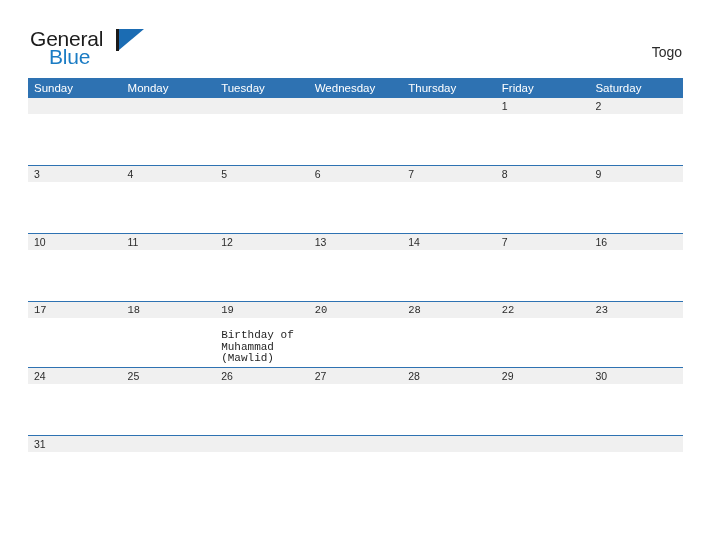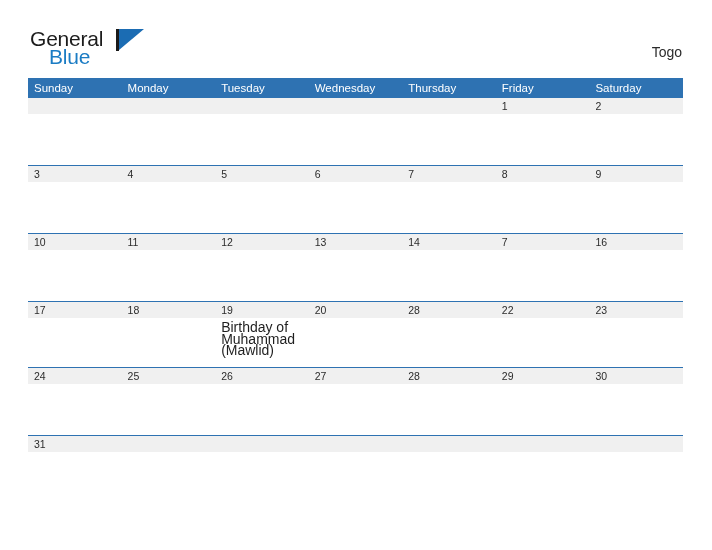--- a/index.html
+++ b/index.html
@@ -146,32 +146,32 @@
     padding: 3px 0 3px 6px;
     height: 16px;
     box-sizing: border-box;
     line-height: 10px;
   }
   .daynum.empty {
     color: transparent;
   }
 
   .events {
-    padding: 4px 7px 0 6px;
-    font-size: 14px;
+    padding: 12px 7px 0 6px;
+    font-size: 11px;
     line-height: 11.5px;
     color: #1f1f1f;
   }
   .events .event {
     margin: 0 0 1px 0;
   }
 
   
   tr.h-normal td { height: 67px; }
-  tr.h-short  td { height: 65px; }
+  tr.h-short  td { height: 65px; font-family: Liberation Mono, monospace; }
   tr.h-last   td { height: 62px; }
 </style>
 </head>
 <body>
 
 <div class="page">
 
   <div class="top-bar">
 
     <div class="logo">

